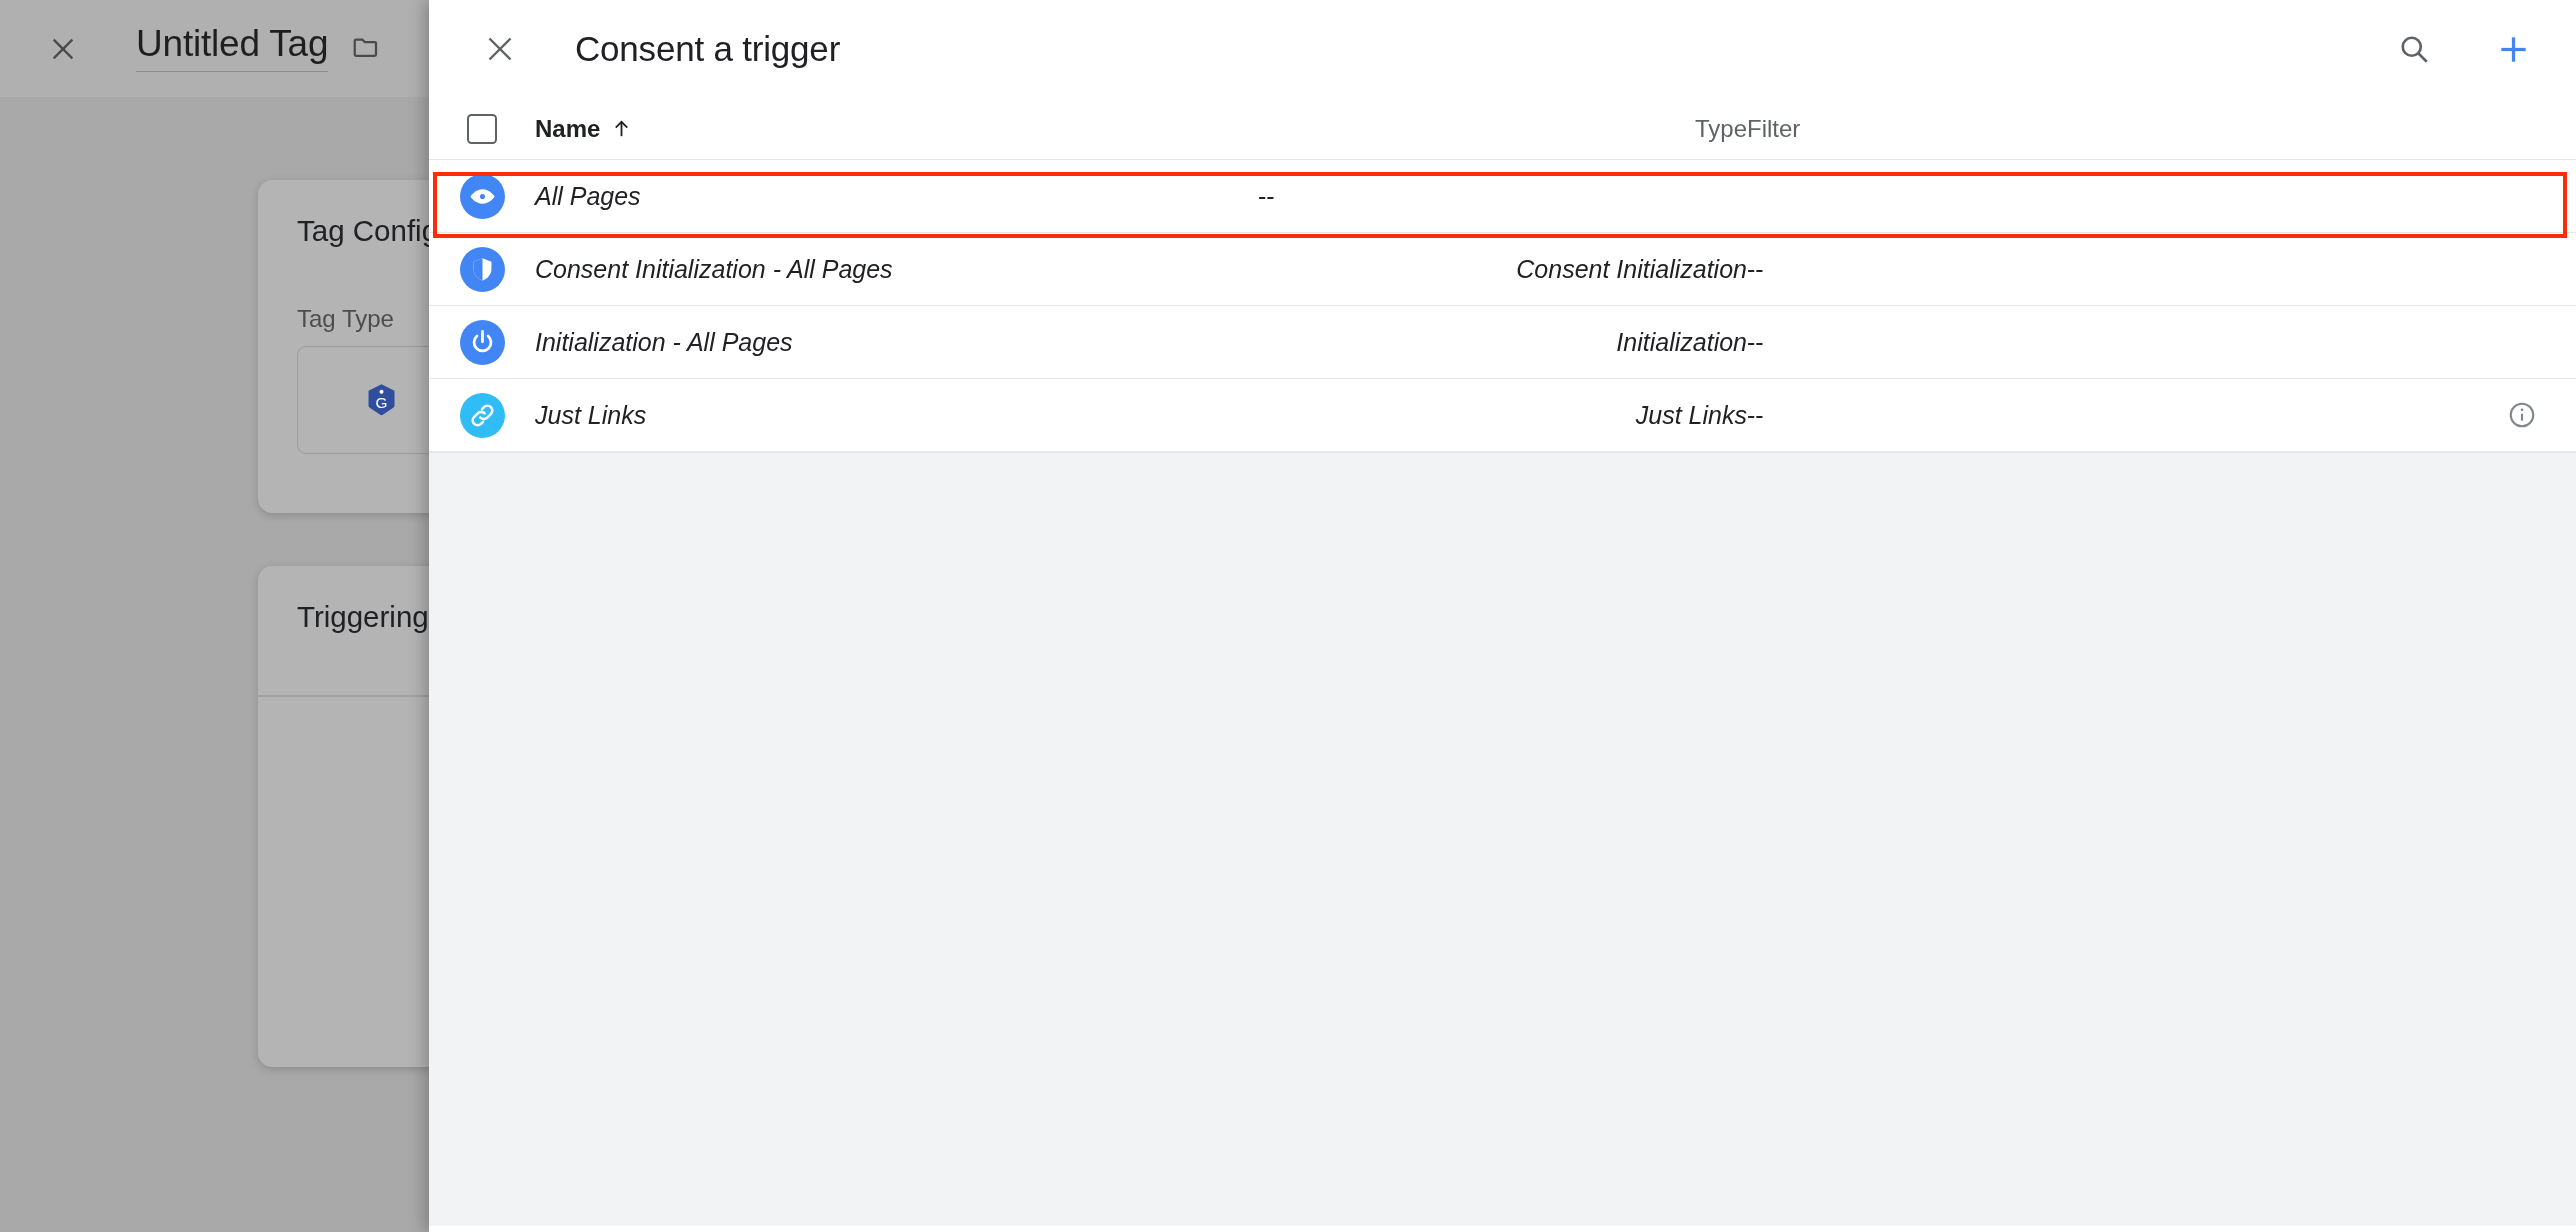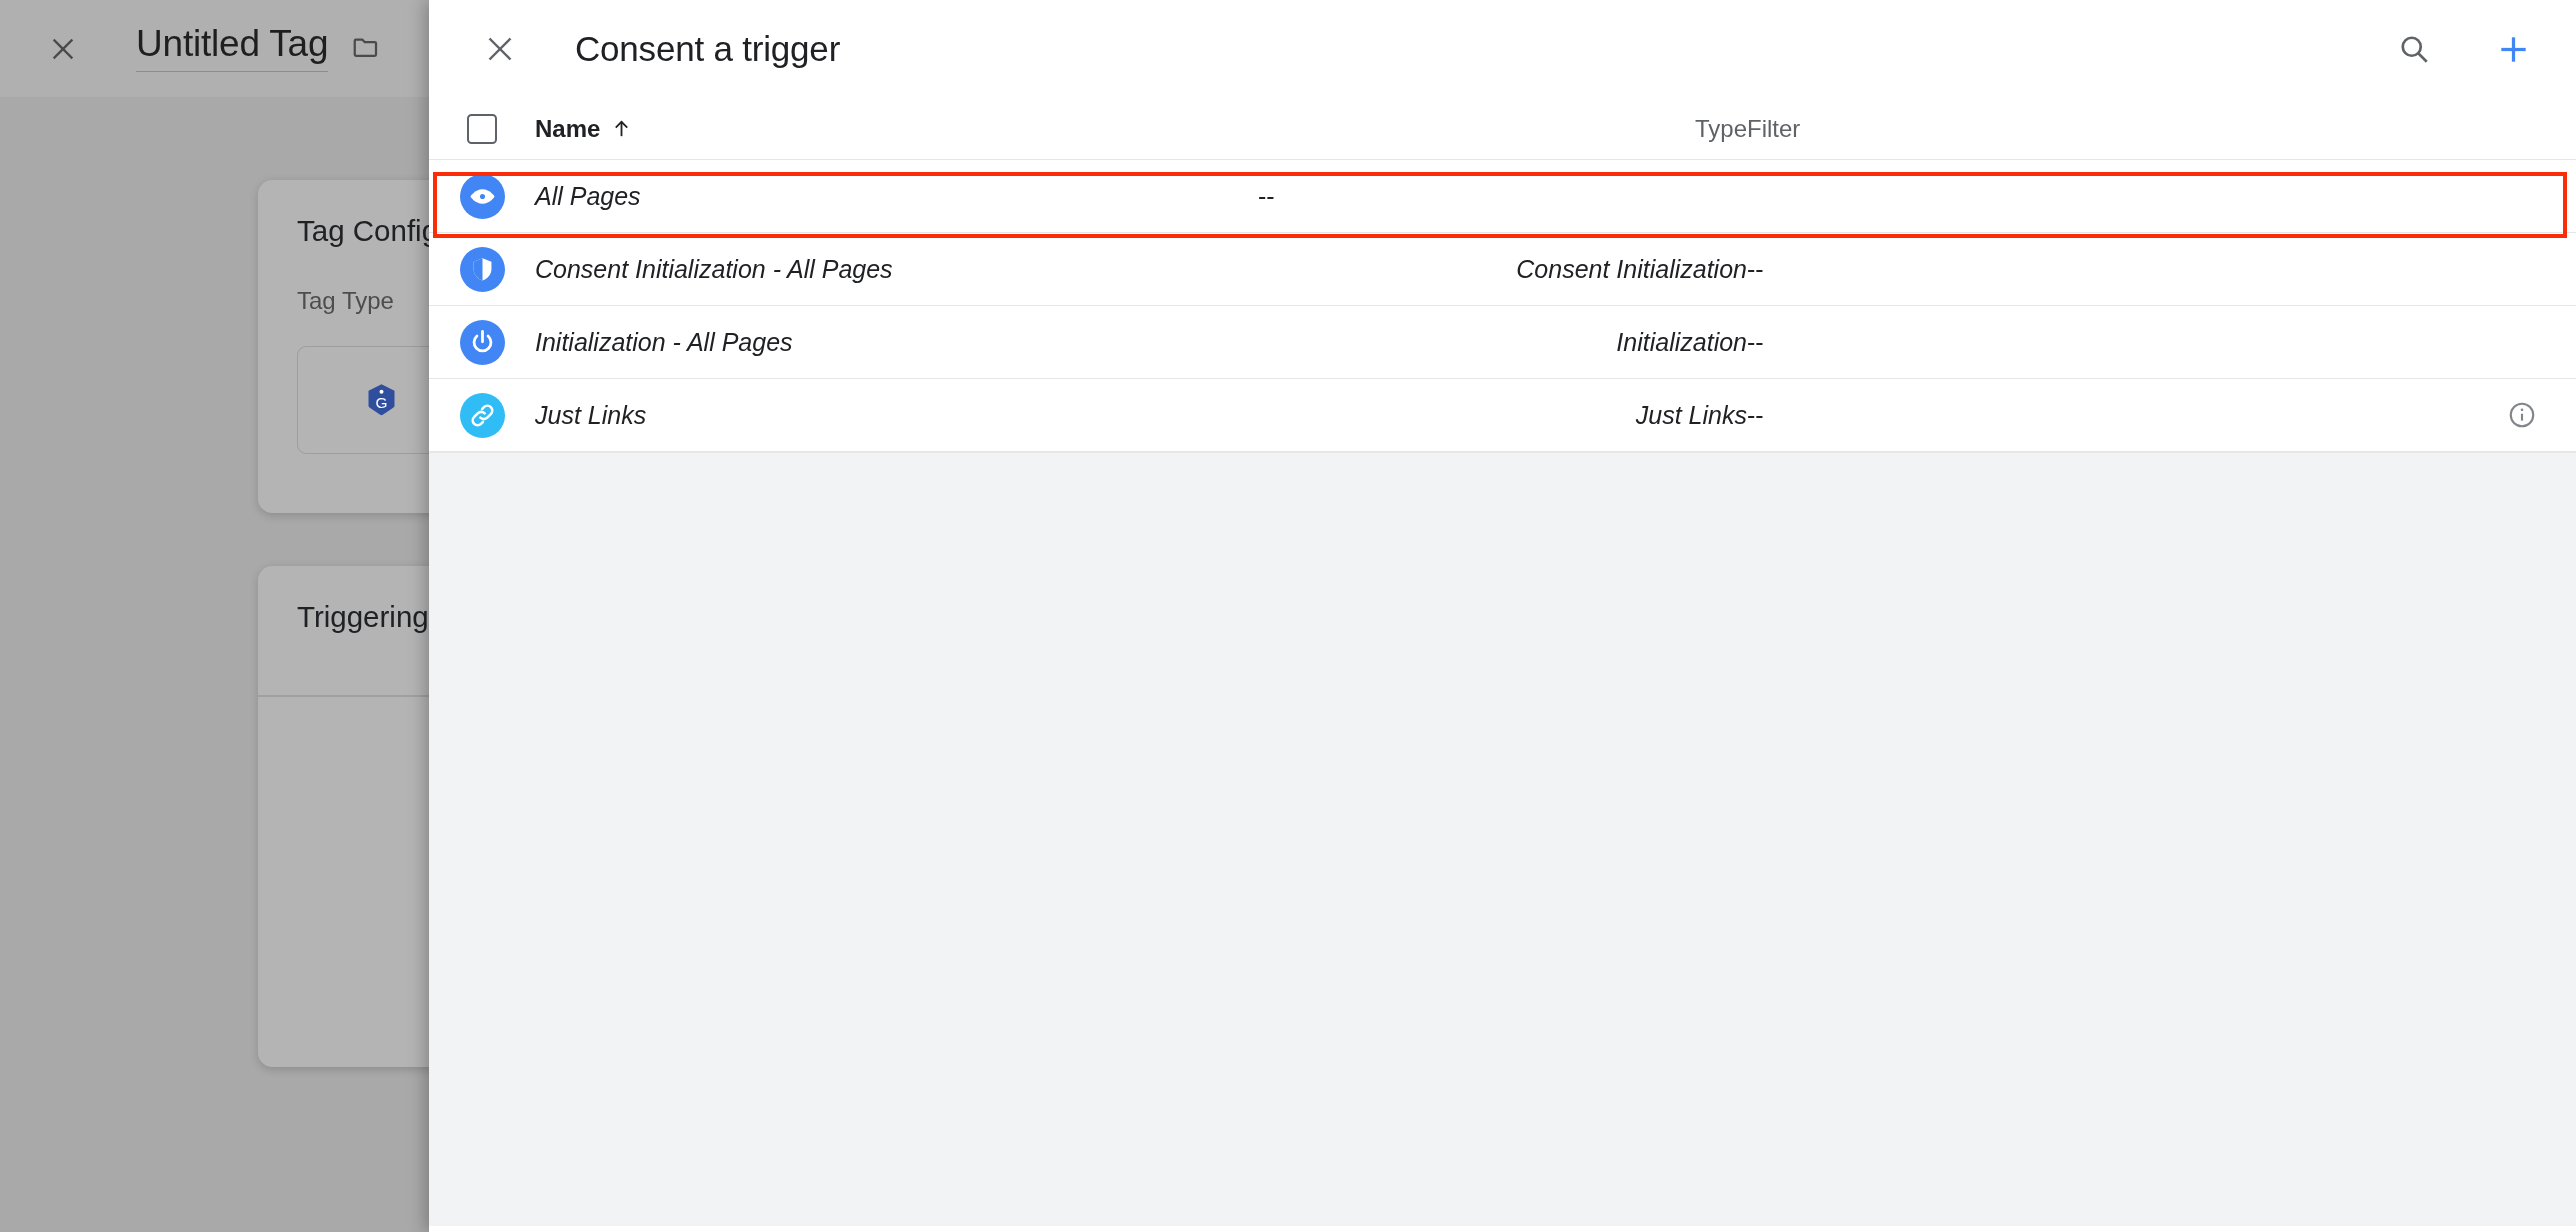--- a/index.html
+++ b/index.html
@@ -81,21 +81,21 @@
     width: 1127px; height: 501px;
   }
   .bg-card-title {
     position: absolute;
     left: 39px; top: 34px;
     font-size: 29.5px;
     color: #202124;
   }
   .bg-field-label {
     position: absolute;
-    left: 39px; top: 107px;
+    left: 39px; top: 125px;
     font-size: 24px;
     color: #4d4d4d;
   }
   .bg-field-box {
     position: absolute;
     left: 39px; top: 166px;
     width: 984px; height: 106px;
     border: 1.8px solid #9d9d9d;
     border-radius: 9px;
   }

